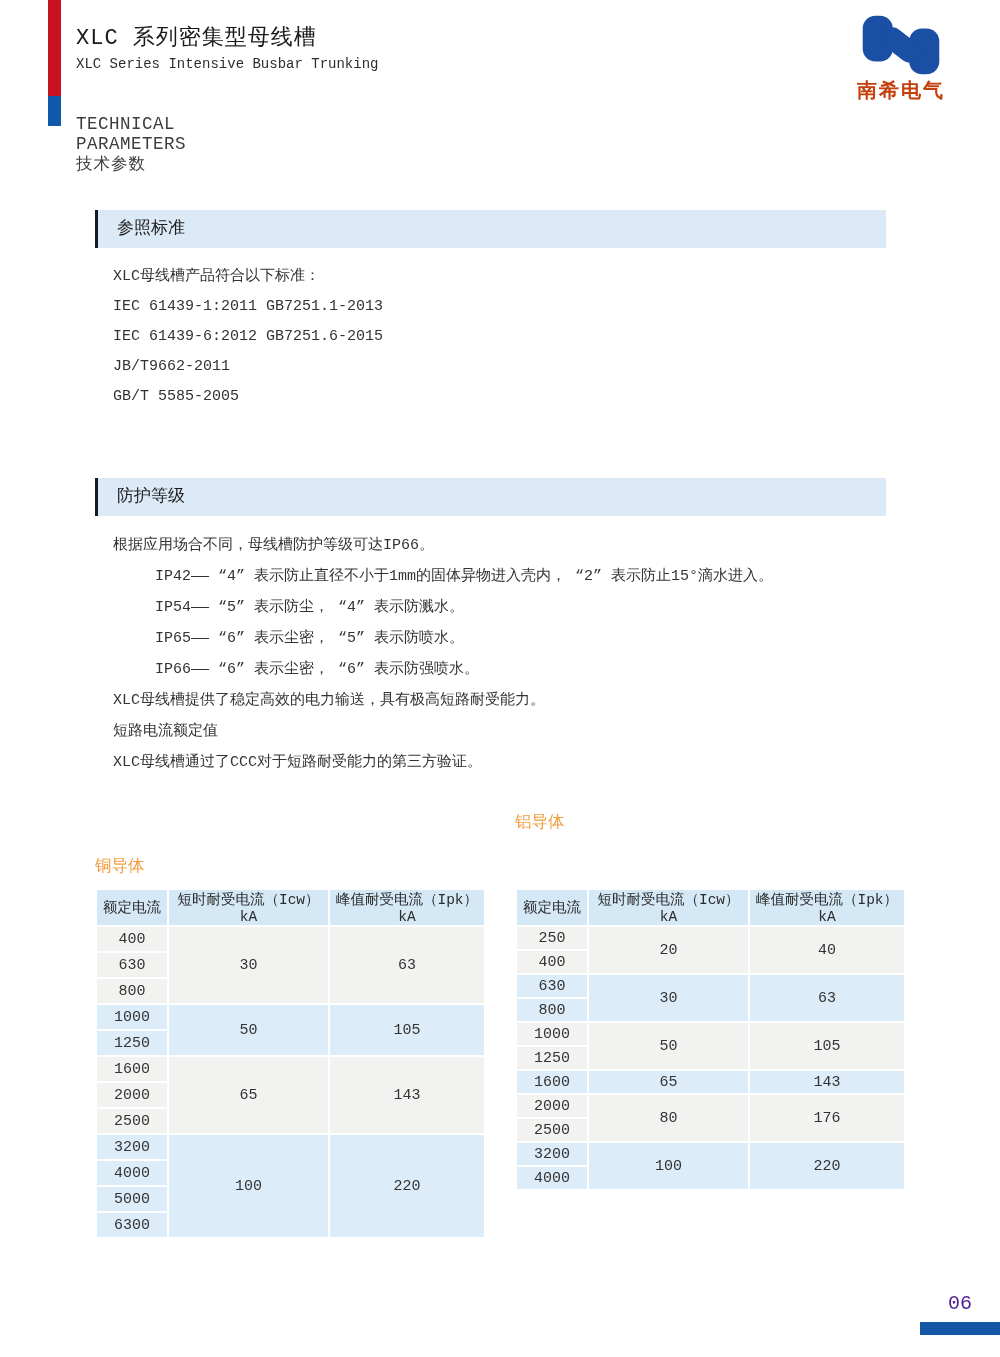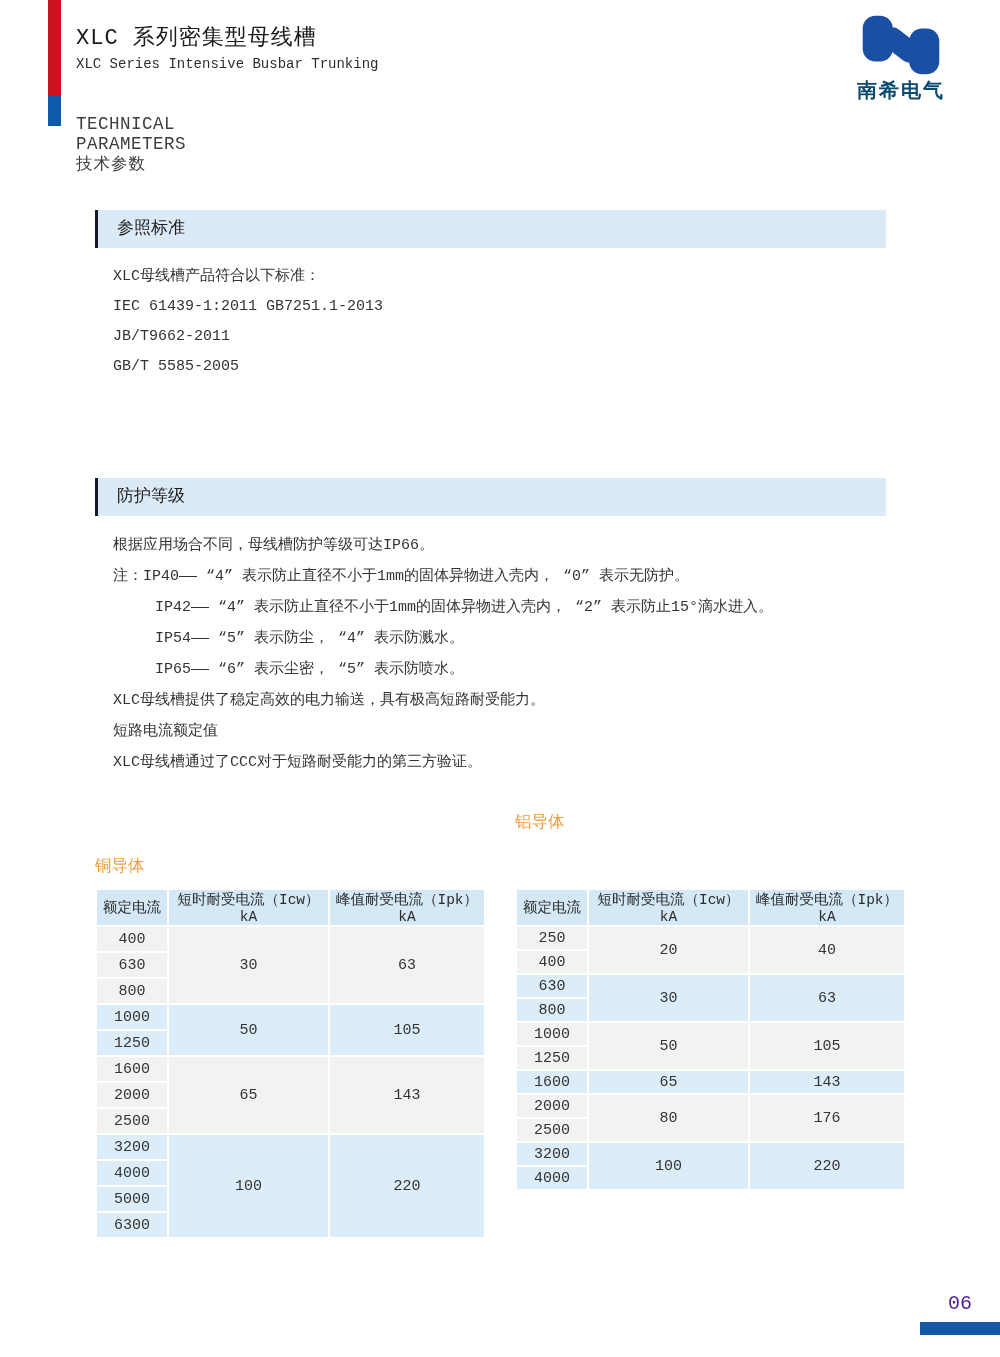--- a/index.html
+++ b/index.html
@@ -28,21 +28,21 @@
   
   .red-bar{left:48px;top:0;width:13px;height:96px;background:var(--accent-red);}
   .blue-bar{left:48px;top:96px;width:13px;height:30px;background:var(--accent-blue);}
   
   .title-block{left:76px;top:22px;}
   .title-zh{font-size:22px;color:#1a1a1a;font-weight:500;letter-spacing:1px;}
   .title-en{font-size:14px;color:#2e2e2e;margin-top:4px;}
   
   .logo{left:840px;top:14px;width:122px;text-align:center;}
   .logo svg{display:block;margin:0 auto;}
-  .logo-name{font-size:20px;font-weight:bold;color:#0c4a6e;letter-spacing:2px;margin-top:1px;}
+  .logo-name{font-size:20px;font-weight:bold;color:#c2410c;letter-spacing:2px;margin-top:1px;}
   
   .tech-label{left:76px;top:114px;font-size:17.5px;color:#3d3d3d;line-height:20px;letter-spacing:.5px;}
   .tech-label .zh{font-size:16.5px;margin-top:1px;letter-spacing:1px;}
   
   .section-header{
     left:95px;width:791px;height:38px;
     background:var(--section-bg);
     border-left:3px solid var(--section-edge);
     line-height:38px;padding-left:19px;
     font-size:17px;color:#1d1d1d;
@@ -106,33 +106,34 @@
   <div>PARAMETERS</div>
   <div class="zh">技术参数</div>
 </div>
 
 <div class="abs section-header sec1-header">
   <span>参照标准</span>
 </div>
 <div class="abs section-body sec1-body">
     <div class="para-line">XLC母线槽产品符合以下标准：</div>
     <div class="para-line">IEC 61439-1:2011 GB7251.1-2013</div>
+    <div class="para-line">IEC 61439-6:2012 GB7251.6-2015</div>
     <div class="para-line">JB/T9662-2011</div>
     <div class="para-line">GB/T 5585-2005</div>
   </div>
 
 <div class="abs section-header sec2-header">
   <span>防护等级</span>
 </div>
 <div class="abs section-body sec2-body">
     <div class="para-line">根据应用场合不同，母线槽防护等级可达IP66。</div>
-    <div class="para-line">注：IP40—— “4” 表示防止直径不小于1mm的固体异物进入壳内， “0” 表示无防护。</div>
     <div class="para-line indent">IP42—— “4” 表示防止直径不小于1mm的固体异物进入壳内， “2” 表示防止15°滴水进入。</div>
     <div class="para-line indent">IP54—— “5” 表示防尘， “4” 表示防溅水。</div>
     <div class="para-line indent">IP65—— “6” 表示尘密， “5” 表示防喷水。</div>
+    <div class="para-line indent">IP66—— “6” 表示尘密， “6” 表示防强喷水。</div>
     <div class="para-line">XLC母线槽提供了稳定高效的电力输送，具有极高短路耐受能力。</div>
     <div class="para-line">短路电流额定值</div>
     <div class="para-line">XLC母线槽通过了CCC对于短路耐受能力的第三方验证。</div>
   </div>
 
 <div class="abs table-title copper-title">铜导体</div>
 <div class="abs table-title alum-title">铝导体</div>
 
 <div class="abs table-wrap copper-table">
     <table class="data-table">

